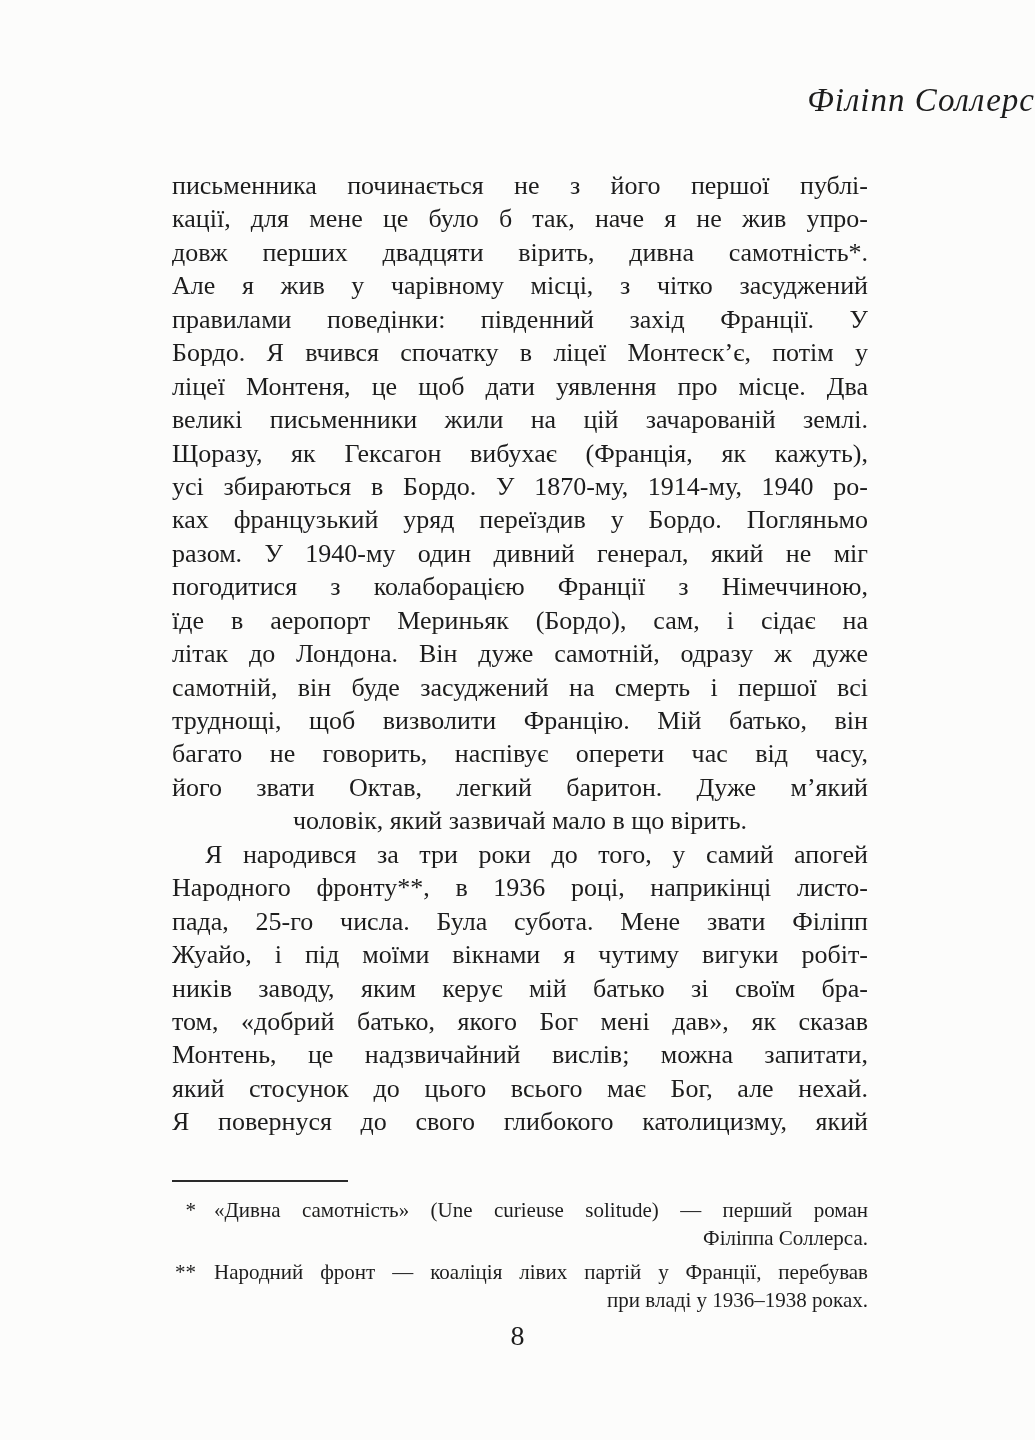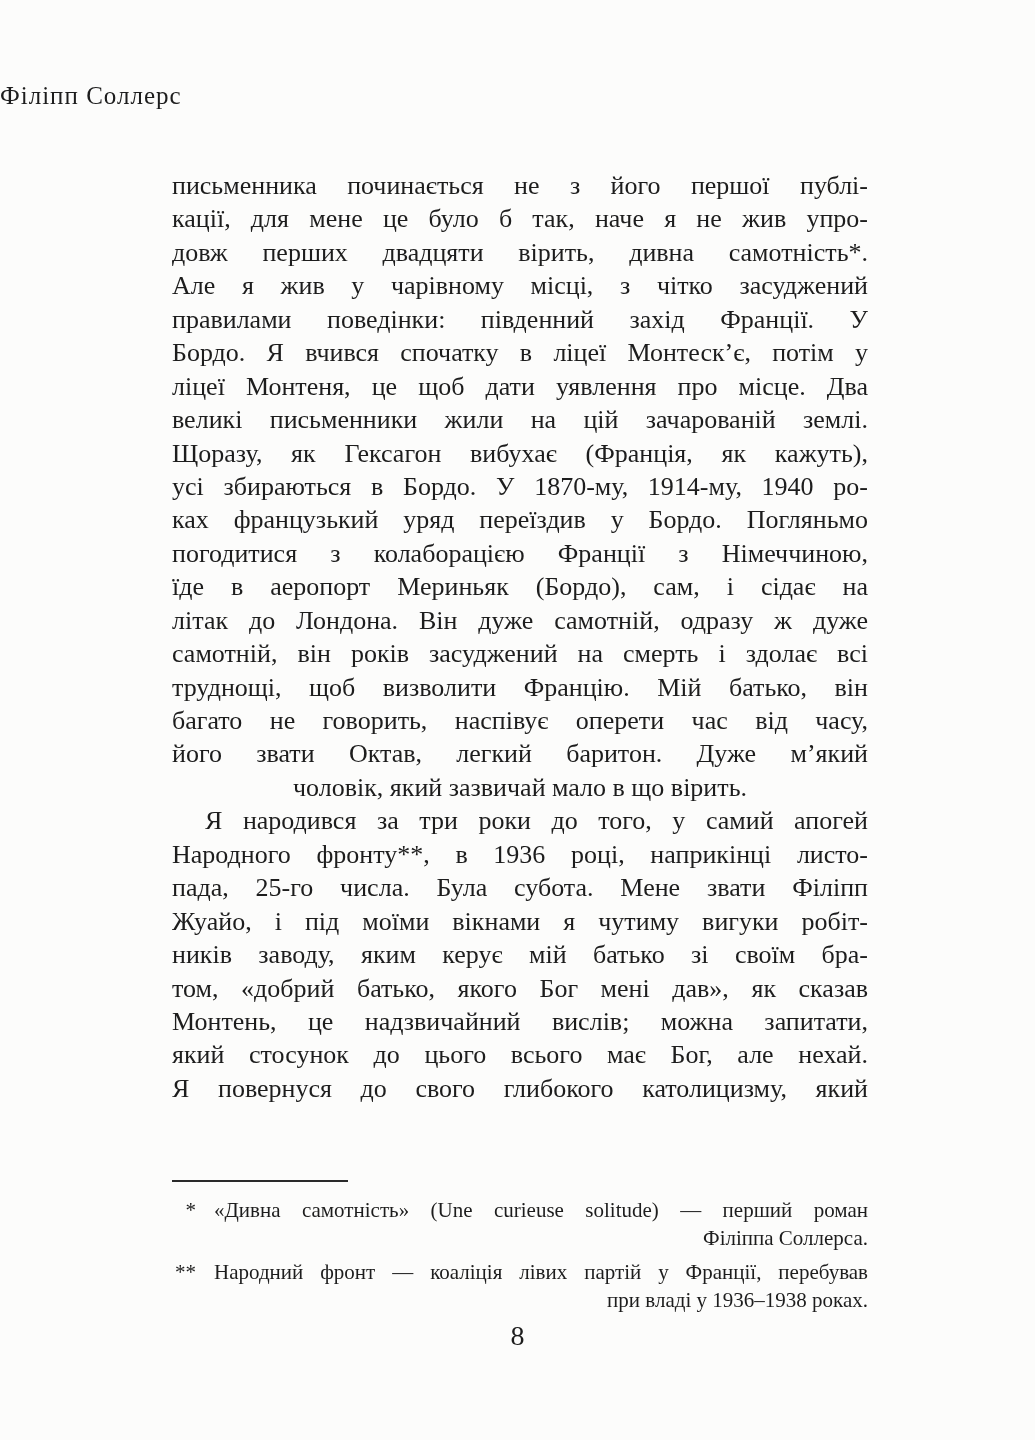--- a/index.html
+++ b/index.html
@@ -6,22 +6,23 @@
   .page{
     position:relative;
     width:1035px;height:1440px;
     background:#fcfcfb;
     color:#1d1d1d;
     font-family:"Liberation Serif", serif;
     overflow:hidden;
   }
   .running-header{
     position:absolute;top:82px;left:0;width:100%;
-    text-align:left;
-    font-size:25px;
+    text-align:right;
+    font-style:italic;
+    font-size:33px;
     letter-spacing:1px;
   }
   .body-text{
     position:absolute;left:172px;top:169px;width:696px;
   }
   .bline{
     font-size:26px;
     line-height:33.45px;
     height:33.45px;
     overflow:hidden;
@@ -70,24 +71,25 @@
       <div class="bline just">кації, для мене це було б так, наче я не жив упро-</div>
       <div class="bline just">довж перших двадцяти вірить, дивна самотність*.</div>
       <div class="bline just">Але я жив у чарівному місці, з чітко засуджений</div>
       <div class="bline just">правилами поведінки: південний захід Франції. У</div>
       <div class="bline just">Бордо. Я вчився спочатку в ліцеї Монтеск’є, потім у</div>
       <div class="bline just">ліцеї Монтеня, це щоб дати уявлення про місце. Два</div>
       <div class="bline just">великі письменники жили на цій зачарованій землі.</div>
       <div class="bline just">Щоразу, як Гексагон вибухає (Франція, як кажуть),</div>
       <div class="bline just">усі збираються в Бордо. У 1870-му, 1914-му, 1940 ро-</div>
       <div class="bline just">ках французький уряд переїздив у Бордо. Погляньмо</div>
+      <div class="bline just">разом. У 1940-му один дивний генерал, який не міг</div>
       <div class="bline just">погодитися з колаборацією Франції з Німеччиною,</div>
       <div class="bline just">їде в аеропорт Мериньяк (Бордо), сам, і сідає на</div>
       <div class="bline just">літак до Лондона. Він дуже самотній, одразу ж дуже</div>
-      <div class="bline just">самотній, він років засуджений на смерть і здолає всі</div>
+      <div class="bline just">самотній, він буде засуджений на смерть і першої всі</div>
       <div class="bline just">труднощі, щоб визволити Францію. Мій батько, він</div>
       <div class="bline just">багато не говорить, наспівує оперети час від часу,</div>
       <div class="bline just">його звати Октав, легкий баритон. Дуже м’який</div>
       <div class="bline">чоловік, який зазвичай мало в що вірить.</div>
       <div class="bline just ind">Я народився за три роки до того, у самий апогей</div>
       <div class="bline just">Народного фронту**, в 1936 році, наприкінці листо-</div>
       <div class="bline just">пада, 25-го числа. Була субота. Мене звати Філіпп</div>
       <div class="bline just">Жуайо, і під моїми вікнами я чутиму вигуки робіт-</div>
       <div class="bline just">ників заводу, яким керує мій батько зі своїм бра-</div>
       <div class="bline just">том, «добрий батько, якого Бог мені дав», як сказав</div>

